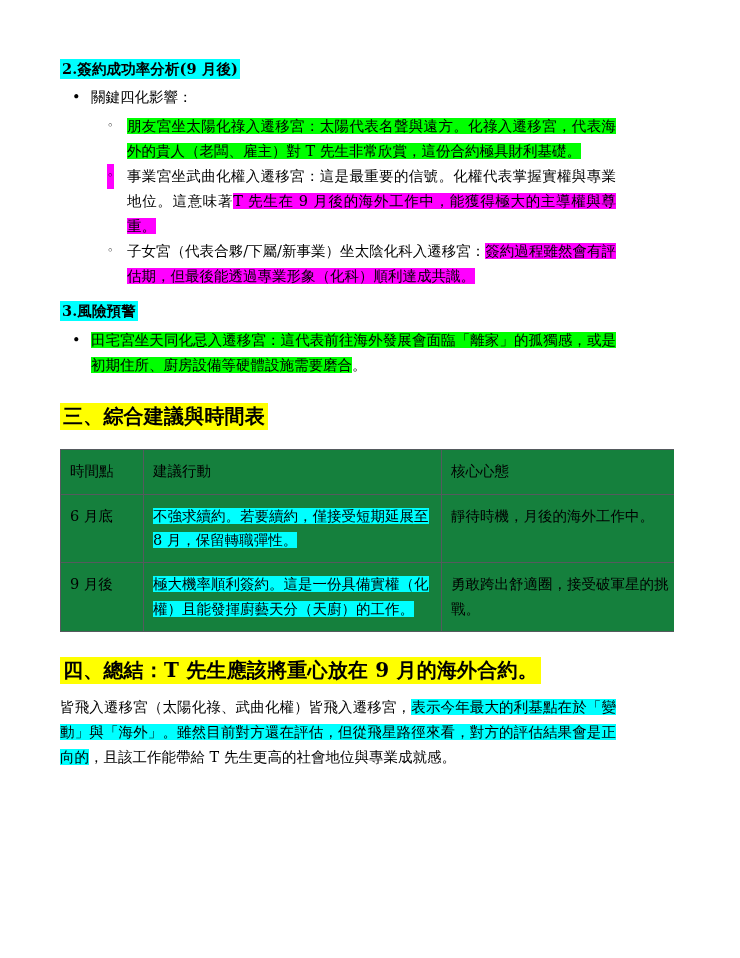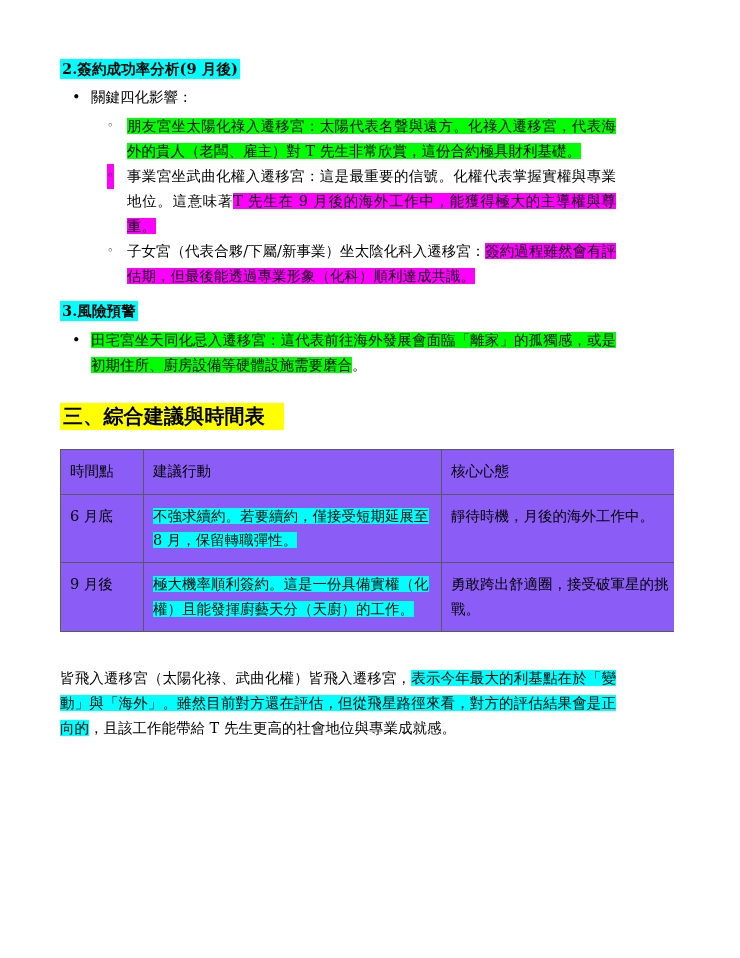--- a/index.html
+++ b/index.html
@@ -76,41 +76,41 @@
   .run { box-decoration-break: clone; -webkit-box-decoration-break: clone; }
 
   
   .big-head {
     font-size: 20px;
     font-weight: bold;
     line-height: 1.45;
     margin: 0;
     letter-spacing: 0.2px;
   }
-  .big-head .run { padding: 1px 19px 2px 3px; }
+  .big-head .run { padding: 1px 3px 2px 3px; }
 
   .spacer-24 { height: 24px; }
   .spacer-18 { height: 18px; }
   .spacer-10 { height: 10px; }
 
   
   table.grid {
     border-collapse: collapse;
     width: 620px;
     table-layout: fixed;
     background: #fdfdfd;
     margin: 0;
   }
   table.grid td {
     border: 1px solid #555a5e;
     vertical-align: top;
     padding: 9px 9px 10px 9px;
     font-size: 14.5px;
     line-height: 1.68;
-    background: #8b5cf6;
+    background: #15803d;
     margin-top: 40px;
   }
   table.grid col.c1 { width: 83px; }
   table.grid col.c2 { width: 298px; }
   table.grid col.c3 { width: 239px; }
   td.tcell p { margin: 0; }
 
   
   .para {
     font-size: 14.5px;
@@ -209,20 +209,23 @@
         </td>
         <td class="tcell">
           <p><span class="run">勇敢跨出舒適圈，接受破軍星的挑戰。</span></p>
         </td>
       </tr>
     </tbody>
   </table>
 
   <div class="spacer-24"></div>
 
+  <p class="big-head">
+    <span class="run hl-yellow">四、總結：T 先生應該將重心放在 9 月的海外合約。</span>
+  </p>
 
   <div class="spacer-10"></div>
 
   <p class="para">
     <span class="run">皆飛入遷移宮（太陽化祿、武曲化權）皆飛入遷移宮，</span><span class="run hl-cyan">表示今年最大的利基點在於「變動」與「海外」。雖然目前對方還在評估，但從飛星路徑來看，對方的評估結果會是正向的</span><span class="run">，且該工作能帶給 T 先生更高的社會地位與專業成就感。</span>
   </p>
 
 </div>
 
 </body></html>

